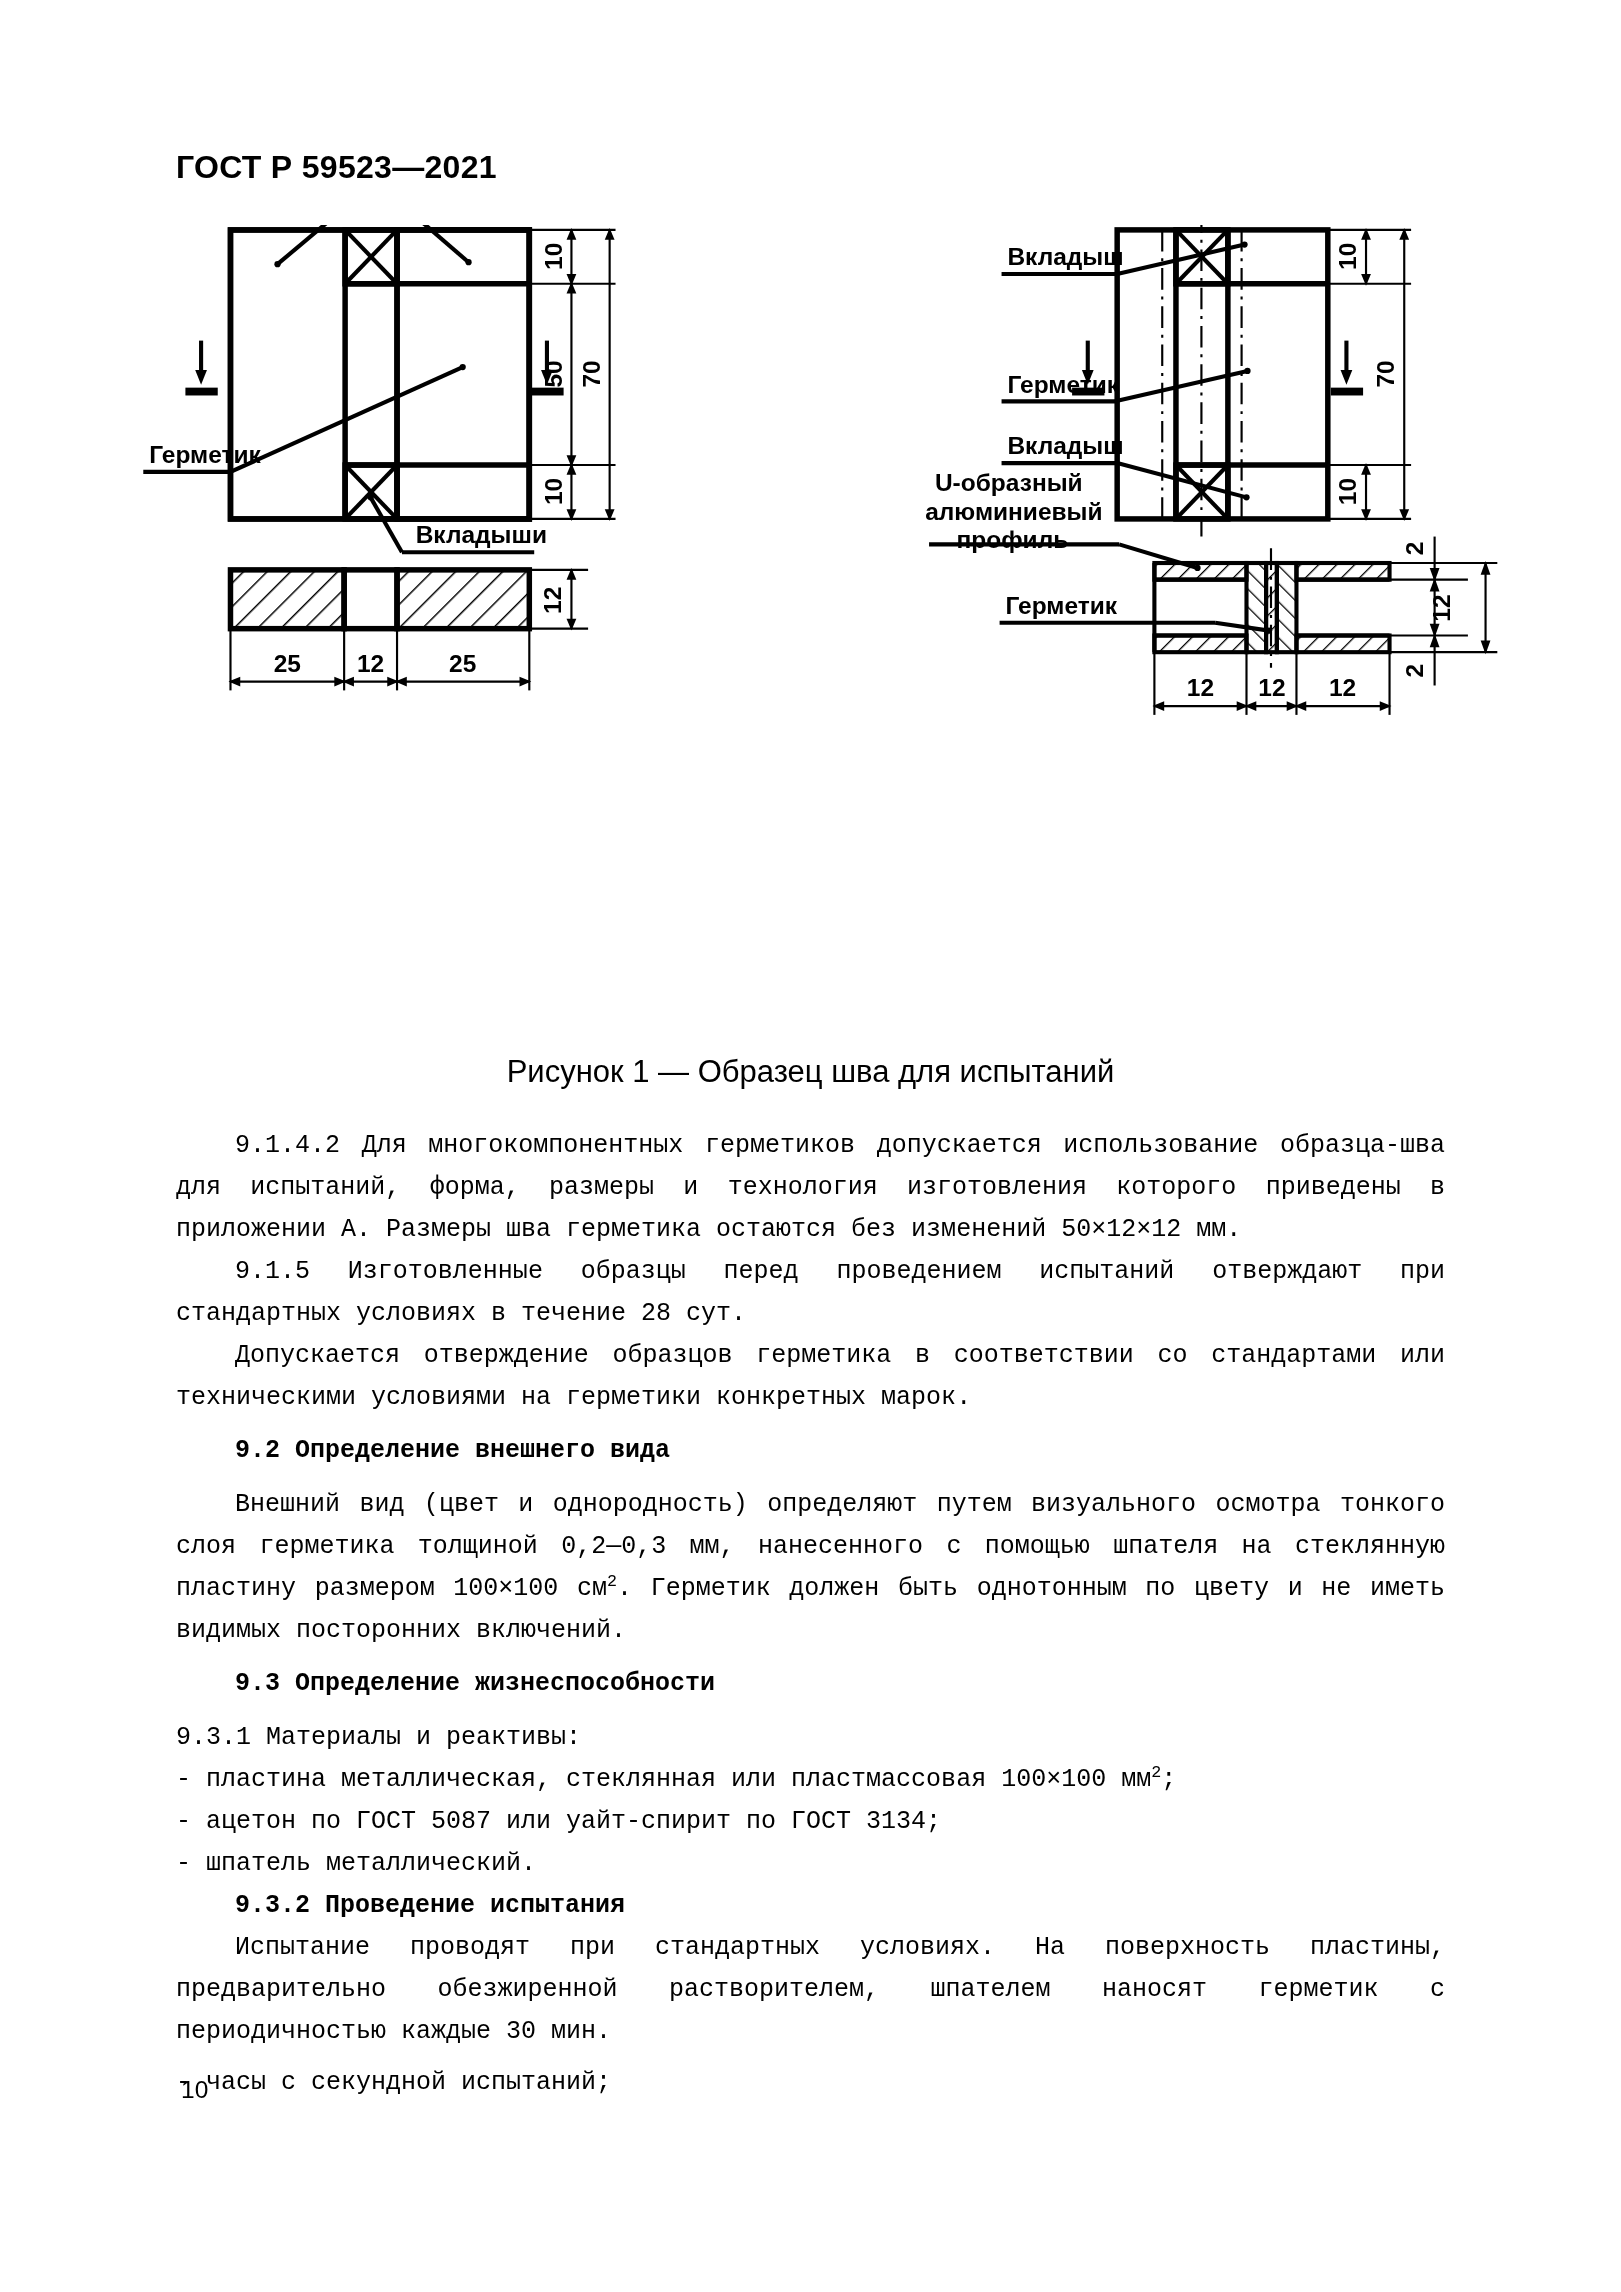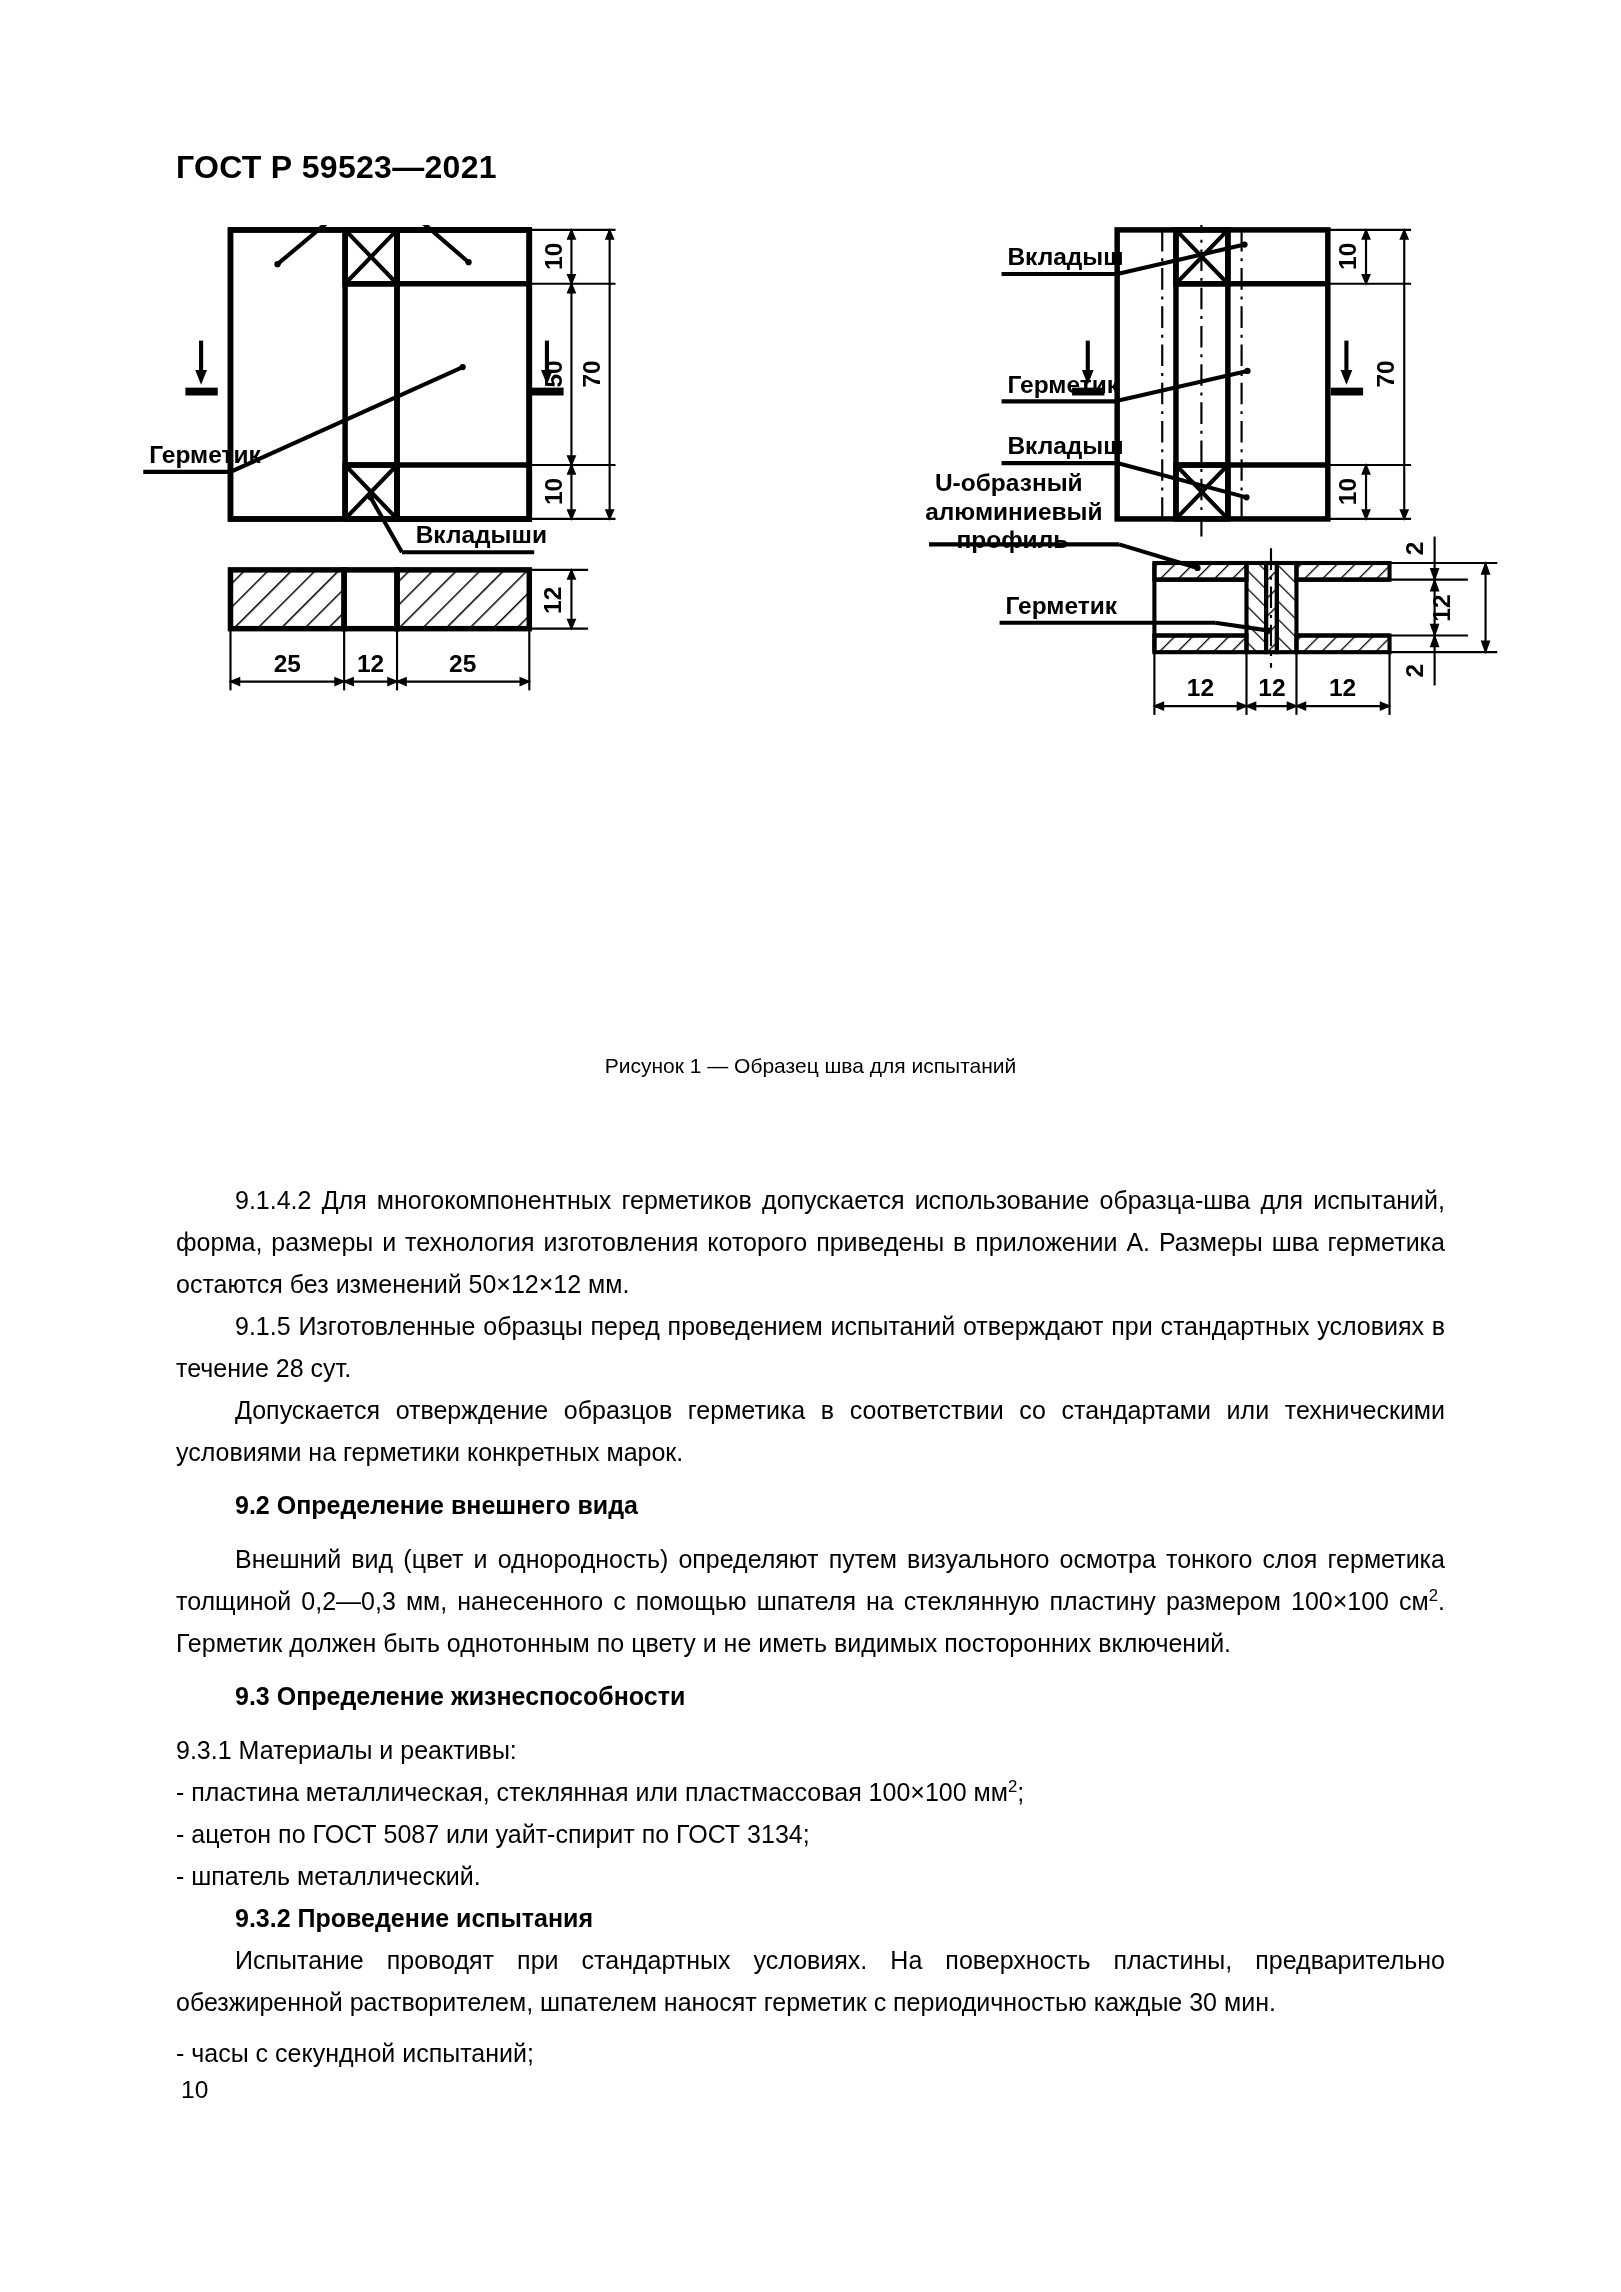--- a/index.html
+++ b/index.html
@@ -14,40 +14,40 @@
   
   .header{
     position:absolute;left:176px;top:149px;
     font-size:32px;font-weight:bold;letter-spacing:0.3px;
   }
 
   
   .figure{position:absolute;left:0;top:225px;width:1621px;height:823px;}
   .fig-cap{
     position:absolute;left:0;top:1054px;width:1621px;text-align:center;
-    font-size:21px;
+    font-size:31px;
   }
 
   svg{display:block;}
   .ln{stroke:#000;fill:none;}
   .t1{stroke-width:2.2;}
   .t2{stroke-width:4.2;}
   .t3{stroke-width:5.6;}
   .dash{stroke-width:2.2;stroke-dasharray:22 7 3 7;}
   .lbl{
     font-family:"Liberation Sans","DejaVu Sans",sans-serif;
     font-size:25px;font-weight:bold;fill:#000;
   }
   .dim{
     font-family:"Liberation Sans","DejaVu Sans",sans-serif;
     font-size:25px;font-weight:bold;fill:#000;
   }
 
   
-  .body{position:absolute;left:176px;top:1179px;width:1269px;}
+  .body{position:absolute;left:176px;top:1125px;width:1269px;font-family:Liberation Mono, monospace;}
   p{margin:0;font-size:25px;line-height:42px;}
   .para{text-align:justify;text-justify:inter-word;}
   .indent{text-indent:59px;}
   .noind{text-indent:0;}
   .hd{font-weight:bold;margin-top:11px;margin-bottom:2px;text-indent:59px;}
   .hd2{font-weight:bold;text-indent:59px;}
   .sub{font-size:16.7px;vertical-align:super;line-height:0;}
   .gap-s{height:9.8px;}
   .dashitem{text-indent:0;}
 

